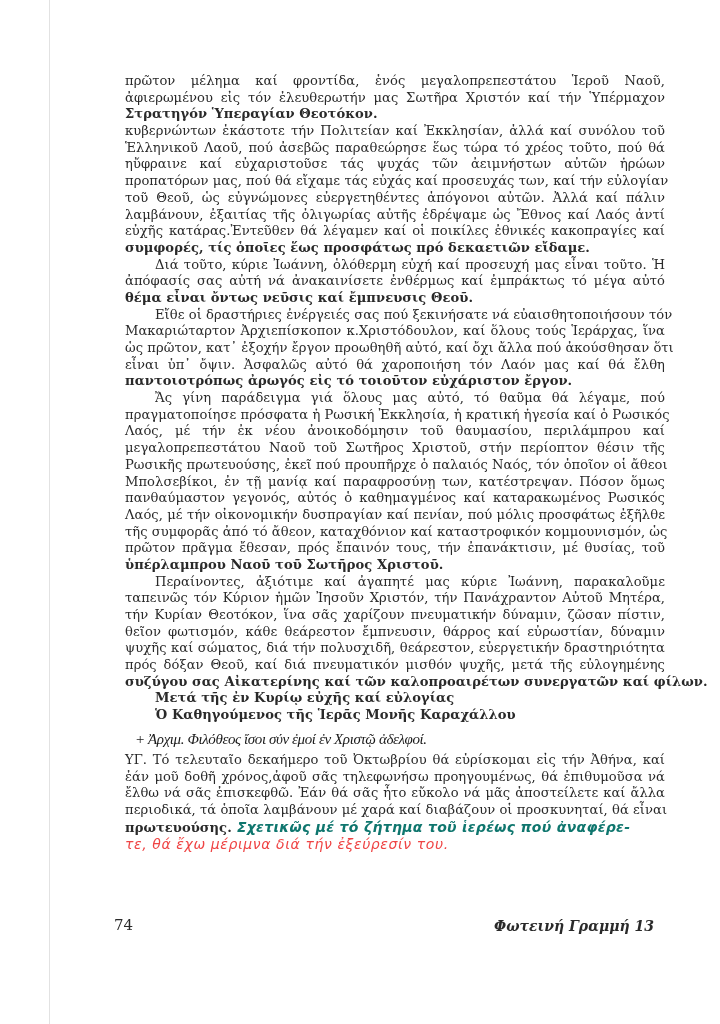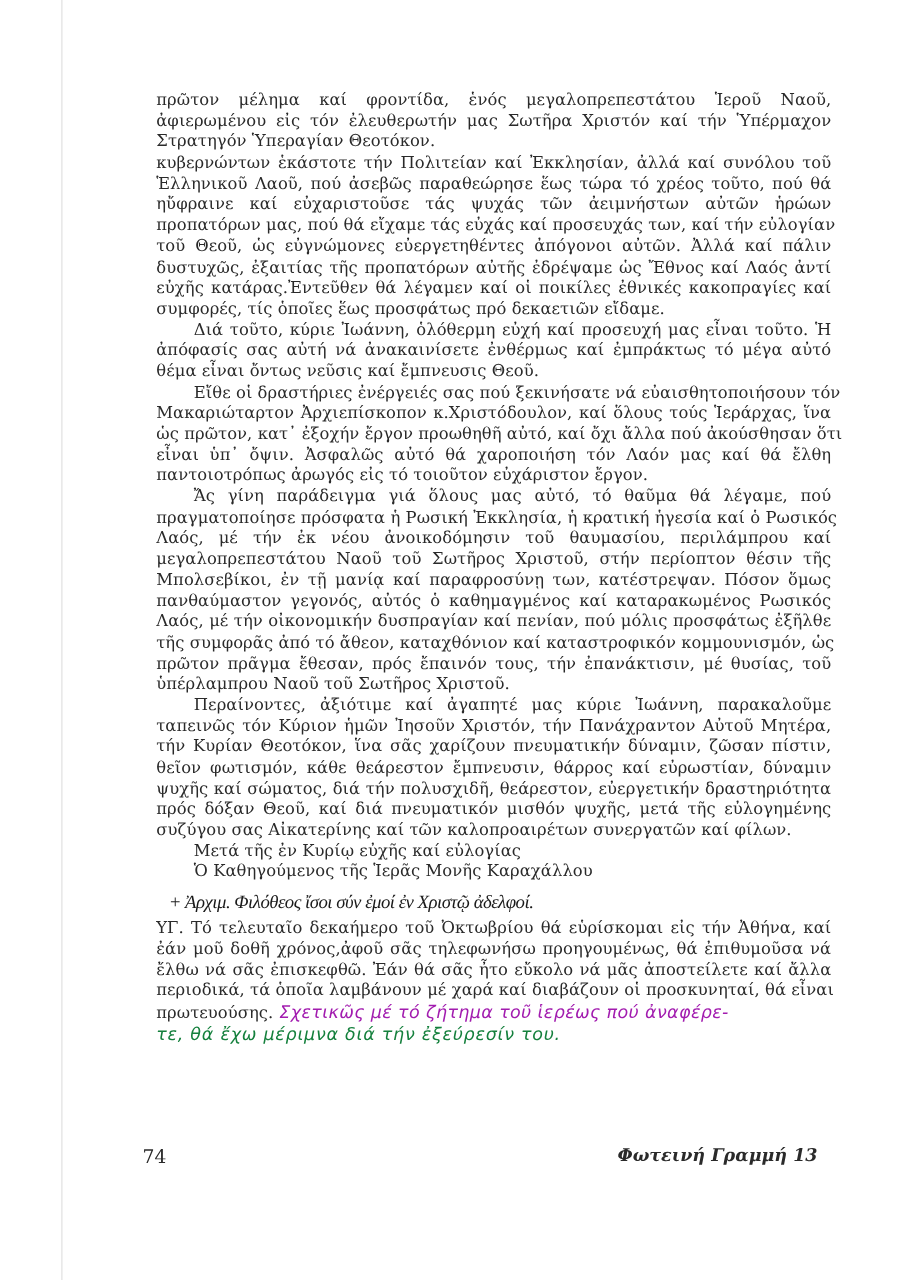--- a/index.html
+++ b/index.html
@@ -14,41 +14,41 @@
     background: #e2e2e2;
   }
   .page {
     position: absolute; left: 125px; top: 73px; width: 540px;
   }
   .line {
     font-size: 13.1px; line-height: 16.7px; height: 16.7px;
     white-space: nowrap; text-align: justify; text-align-last: justify;
     letter-spacing: 0.05px;
   }
-  .line.last { text-align-last: left; }
+  .line.last { text-align-last: left; font-weight: bold; }
   .line.indent { padding-left: 30px; }
   .signoff { text-align-last: left; padding-left: 30px; }
   .handwriting {
     font-family: Liberation Serif, serif; font-style: italic;
     font-size: 15px; line-height: 22px; height: 24px; color: #1a1a1a;
     padding-left: 10px; margin-top: 4px; letter-spacing: -0.4px;
     white-space: nowrap;
   }
   .hand-inline {
     font-family: "DejaVu Sans", sans-serif; font-style: italic;
-    font-size: 14px; letter-spacing: 0.3px; color: #a21caf;
+    font-size: 14px; letter-spacing: 0.3px; color: #0f766e;
   }
   .hand-line {
     font-family: "DejaVu Sans", sans-serif; font-style: italic;
-    font-size: 14px; line-height: 18px; height: 18px; color: #15803d;
+    font-size: 14px; line-height: 18px; height: 18px; color: #ef4444;
     letter-spacing: 0.6px; white-space: nowrap;
   }
   .footer {
     position: absolute; top: 916px; left: 114px; width: 540px;
-    display: flex; justify-content: space-between; align-items: center;
+    display: flex; justify-content: space-between; align-items: flex-end;
     font-size: 15px;
   }
   .footer .journal { font-style: italic; font-weight: bold; font-size: 14px; }
 </style>
 </head>
 <body>
 
 <div class="edge-line"></div>
 
 <div class="page" id="page">
@@ -56,41 +56,42 @@
       <div class="line">πρῶτον μέλημα καί φροντίδα, ἑνός μεγαλοπρεπεστάτου Ἱεροῦ Ναοῦ,</div>
       <div class="line">ἀφιερωμένου εἰς τόν ἐλευθερωτήν μας Σωτῆρα Χριστόν καί τήν Ὑπέρμαχον</div>
       <div class="line last">Στρατηγόν Ὑπεραγίαν Θεοτόκον.</div>
     </div>
     <div>
       <div class="line">κυβερνώντων ἑκάστοτε τήν Πολιτείαν καί Ἐκκλησίαν, ἀλλά καί συνόλου τοῦ</div>
       <div class="line">Ἑλληνικοῦ Λαοῦ, πού ἀσεβῶς παραθεώρησε ἕως τώρα τό χρέος τοῦτο, πού θά</div>
       <div class="line">ηὔφραινε καί εὐχαριστοῦσε τάς ψυχάς τῶν ἀειμνήστων αὐτῶν ἡρώων</div>
       <div class="line">προπατόρων μας, πού θά εἴχαμε τάς εὐχάς καί προσευχάς των, καί τήν εὐλογίαν</div>
       <div class="line">τοῦ Θεοῦ, ὡς εὐγνώμονες εὐεργετηθέντες ἀπόγονοι αὐτῶν. Ἀλλά καί πάλιν</div>
-      <div class="line">δυστυχῶς, ἐξαιτίας τῆς προπατόρων αὐτῆς ἐδρέψαμε ὡς Ἔθνος καί Λαός ἀντί</div>
+      <div class="line">λαμβάνουν, ἐξαιτίας τῆς ὀλιγωρίας αὐτῆς ἐδρέψαμε ὡς Ἔθνος καί Λαός ἀντί</div>
       <div class="line">εὐχῆς κατάρας.Ἐντεῦθεν θά λέγαμεν καί οἱ ποικίλες ἐθνικές κακοπραγίες καί</div>
       <div class="line last">συμφορές, τίς ὁποῖες ἕως προσφάτως πρό δεκαετιῶν εἴδαμε.</div>
     </div>
     <div>
       <div class="line indent">Διά τοῦτο, κύριε Ἰωάννη, ὁλόθερμη εὐχή καί προσευχή μας εἶναι τοῦτο. Ἡ</div>
       <div class="line">ἀπόφασίς σας αὐτή νά ἀνακαινίσετε ἐνθέρμως καί ἐμπράκτως τό μέγα αὐτό</div>
       <div class="line last">θέμα εἶναι ὄντως νεῦσις καί ἔμπνευσις Θεοῦ.</div>
     </div>
     <div>
       <div class="line indent">Εἴθε οἱ δραστήριες ἐνέργειές σας πού ξεκινήσατε νά εὐαισθητοποιήσουν τόν</div>
       <div class="line">Μακαριώταρτον Ἀρχιεπίσκοπον κ.Χριστόδουλον, καί ὅλους τούς Ἱεράρχας, ἵνα</div>
       <div class="line">ὡς πρῶτον, κατ᾽ ἐξοχήν ἔργον προωθηθῆ αὐτό, καί ὄχι ἄλλα πού ἀκούσθησαν ὅτι</div>
       <div class="line">εἶναι ὑπ᾽ ὄψιν. Ἀσφαλῶς αὐτό θά χαροποιήση τόν Λαόν μας καί θά ἔλθη</div>
       <div class="line last">παντοιοτρόπως ἀρωγός εἰς τό τοιοῦτον εὐχάριστον ἔργον.</div>
     </div>
     <div>
       <div class="line indent">Ἄς γίνη παράδειγμα γιά ὅλους μας αὐτό, τό θαῦμα θά λέγαμε, πού</div>
       <div class="line">πραγματοποίησε πρόσφατα ἡ Ρωσική Ἐκκλησία, ἡ κρατική ἡγεσία καί ὁ Ρωσικός</div>
       <div class="line">Λαός, μέ τήν ἐκ νέου ἀνοικοδόμησιν τοῦ θαυμασίου, περιλάμπρου καί</div>
       <div class="line">μεγαλοπρεπεστάτου Ναοῦ τοῦ Σωτῆρος Χριστοῦ, στήν περίοπτον θέσιν τῆς</div>
+      <div class="line">Ρωσικῆς πρωτευούσης, ἐκεῖ πού προυπῆρχε ὁ παλαιός Ναός, τόν ὁποῖον οἱ ἄθεοι</div>
       <div class="line">Μπολσεβίκοι, ἐν τῇ μανίᾳ καί παραφροσύνῃ των, κατέστρεψαν. Πόσον ὅμως</div>
       <div class="line">πανθαύμαστον γεγονός, αὐτός ὁ καθημαγμένος καί καταρακωμένος Ρωσικός</div>
       <div class="line">Λαός, μέ τήν οἰκονομικήν δυσπραγίαν καί πενίαν, πού μόλις προσφάτως ἐξῆλθε</div>
       <div class="line">τῆς συμφορᾶς ἀπό τό ἄθεον, καταχθόνιον καί καταστροφικόν κομμουνισμόν, ὡς</div>
       <div class="line">πρῶτον πρᾶγμα ἔθεσαν, πρός ἔπαινόν τους, τήν ἐπανάκτισιν, μέ θυσίας, τοῦ</div>
       <div class="line last">ὑπέρλαμπρου Ναοῦ τοῦ Σωτῆρος Χριστοῦ.</div>
     </div>
     <div>
       <div class="line indent">Περαίνοντες, ἀξιότιμε καί ἀγαπητέ μας κύριε Ἰωάννη, παρακαλοῦμε</div>
       <div class="line">ταπεινῶς τόν Κύριον ἡμῶν Ἰησοῦν Χριστόν, τήν Πανάχραντον Αὐτοῦ Μητέρα,</div>

